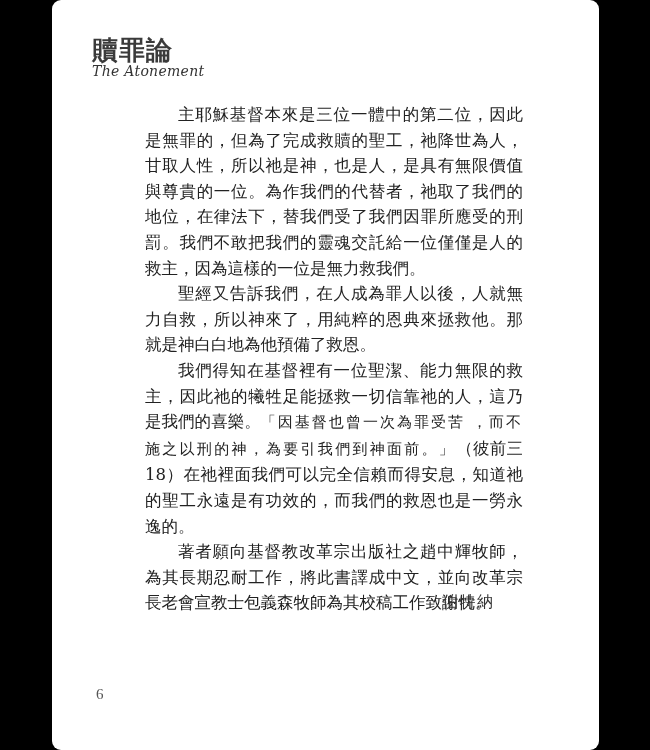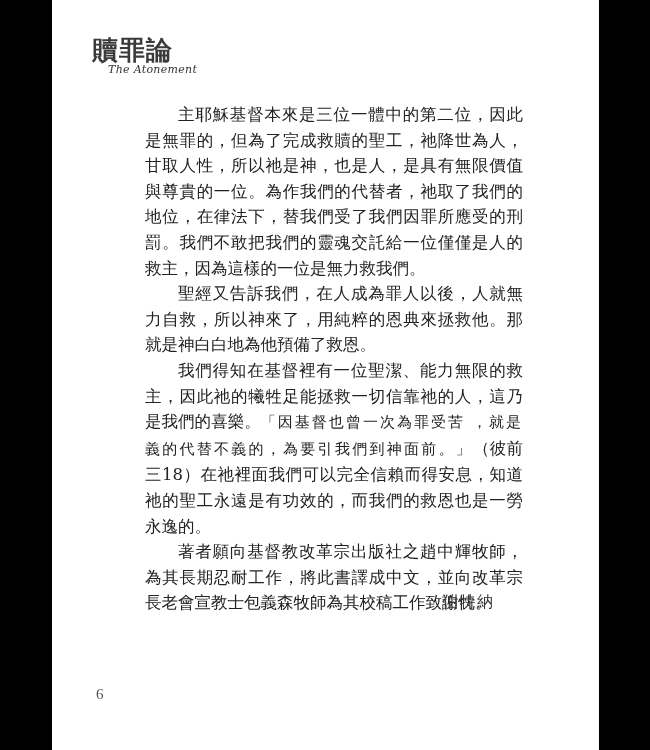--- a/index.html
+++ b/index.html
@@ -10,41 +10,42 @@
       background: #000000;
       overflow: hidden;
     }
     .page {
       position: absolute;
       left: 52px;
       top: 0;
       width: 547px;
       height: 750px;
       background: #ffffff;
+      border-radius: 9px;
     }
     .header {
       position: absolute;
       left: 40px;
       top: 36px;
     }
     .book-title {
       font-family: "DejaVu Sans", sans-serif;
       font-weight: bold;
       font-size: 26px;
       letter-spacing: 1px;
       color: #3a3a3a;
       line-height: 28px;
       margin: 0;
     }
     .book-subtitle {
       font-family: "DejaVu Serif", serif;
       font-style: italic;
-      font-size: 11px;
+      font-size: 14px;
       color: #333333;
-      margin: 16px;
+      margin: 0;
       margin-top: -1px;
       letter-spacing: 0.3px;
     }
     .body-text {
       position: absolute;
       left: 93px;
       top: 102px;
       width: 378px;
       font-family: "DejaVu Serif", serif;
       font-size: 16.5px;
@@ -88,21 +89,21 @@
 <div class="page">
 
   <div class="header">
     <div class="book-title">贖罪論</div>
     <div class="book-subtitle">The Atonement</div>
   </div>
 
   <div class="body-text">
     <p class="indent">主耶穌基督本來是三位一體中的第二位，因此是無罪的，但為了完成救贖的聖工，祂降世為人，甘取人性，所以祂是神，也是人，是具有無限價值與尊貴的一位。為作我們的代替者，祂取了我們的地位，在律法下，替我們受了我們因罪所應受的刑罰。我們不敢把我們的靈魂交託給一位僅僅是人的救主，因為這樣的一位是無力救我們。</p>
     <p class="indent">聖經又告訴我們，在人成為罪人以後，人就無力自救，所以神來了，用純粹的恩典來拯救他。那就是神白白地為他預備了救恩。</p>
-    <p class="indent"><span>我們得知在基督裡有一位聖潔、能力無限的救主，因此祂的犧牲足能拯救一切信靠祂的人，這乃是我們的喜樂。</span><span class="quote">「因基督也曾一次為罪受苦 ，就是義的代替不義的，為要引我們到神面前。」</span><span>（彼前三18）</span><span>在祂裡面我們可以完全信賴而得安息，知道祂的聖工永遠是有功效的，而我們的救恩也是一勞永逸的。</span></p>
+    <p class="indent"><span>我們得知在基督裡有一位聖潔、能力無限的救主，因此祂的犧牲足能拯救一切信靠祂的人，這乃是我們的喜樂。</span><span class="quote">「因基督也曾一次為罪受苦 ，而不施之以刑的神，為要引我們到神面前。」</span><span>（彼前三18）</span><span>在祂裡面我們可以完全信賴而得安息，知道祂的聖工永遠是有功效的，而我們的救恩也是一勞永逸的。</span></p>
     <p class="indent">著者願向基督教改革宗出版社之趙中輝牧師，為其長期忍耐工作，將此書譯成中文，並向改革宗長老會宣教士包義森牧師為其校稿工作致謝忱。</p>
   </div>
 
   <div class="signature">伯特納</div>
 
   <div class="page-number">6</div>
 
 </div>
 
 </body></html>

